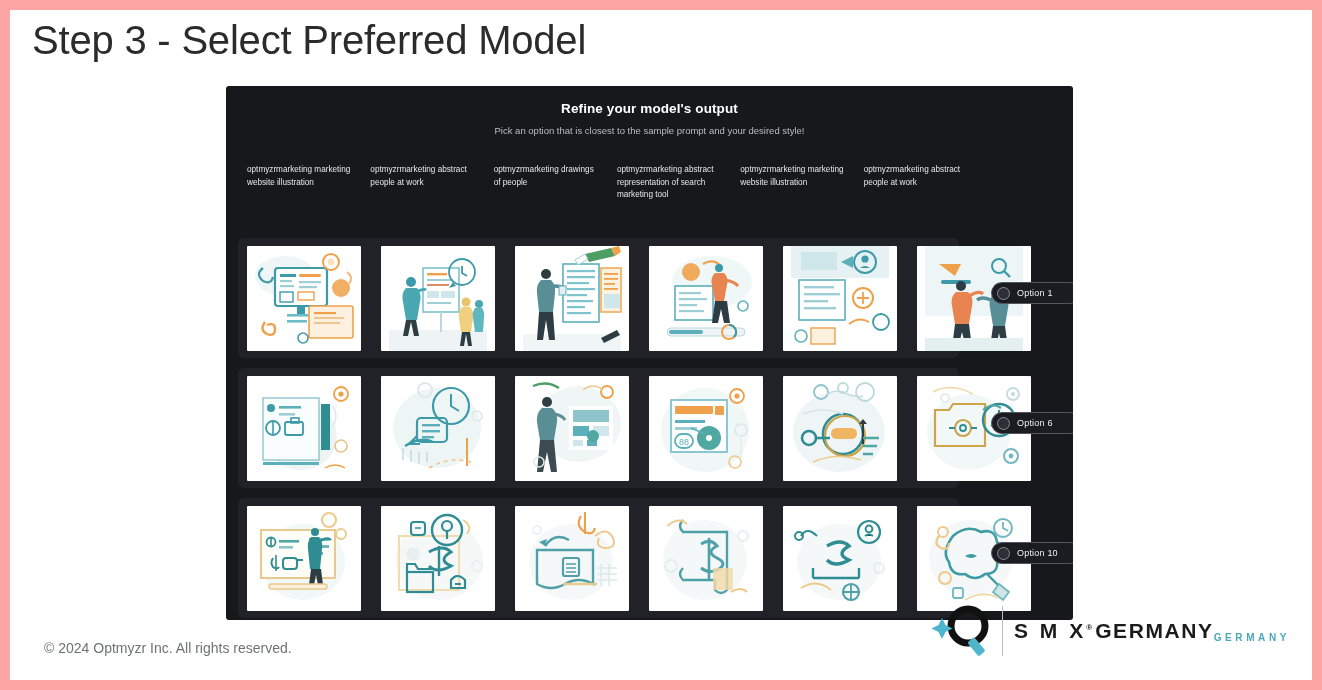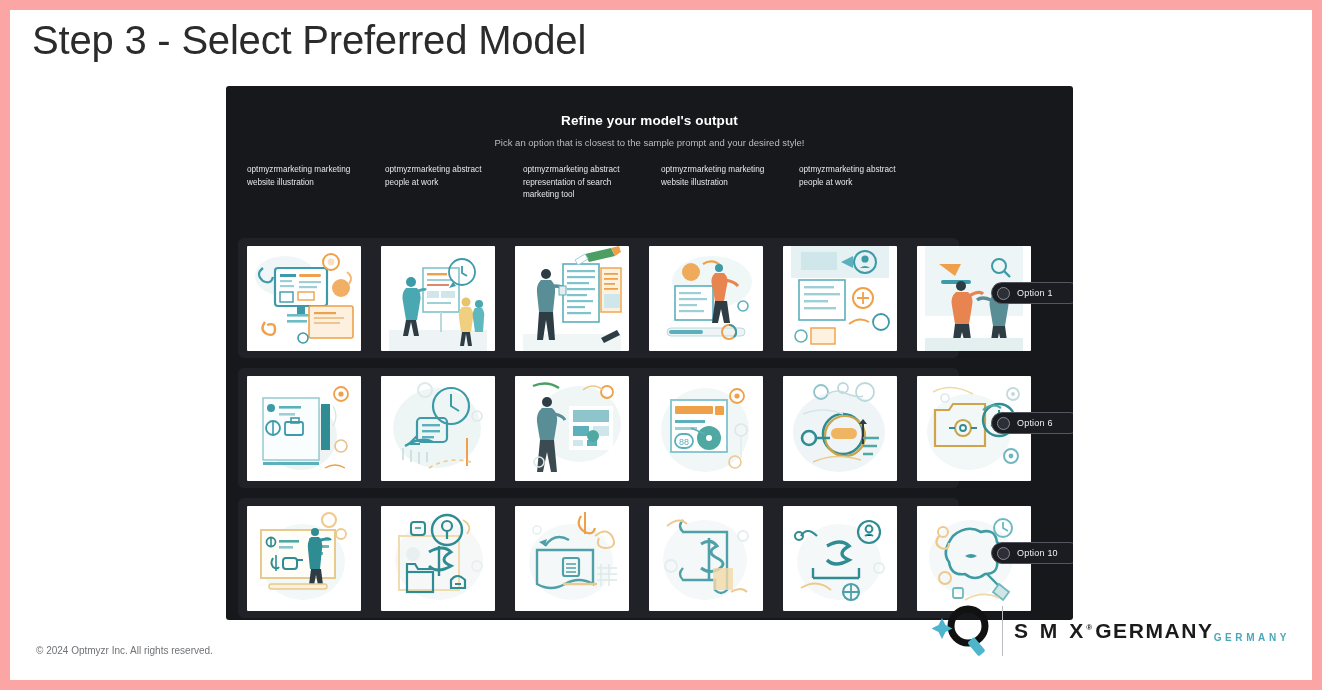--- a/index.html
+++ b/index.html
@@ -42,21 +42,21 @@
     left: 216px;
     top: 76px;
     width: 847px;
     height: 534px;
     background: #17181c;
     border-radius: 3px;
     overflow: hidden;
   }
 
   .panel-header {
-    padding-top: 27px;
+    padding-top: 15px;
     text-align: center;
   }
   .panel-title {
     font-size: 13.5px;
     font-weight: bold;
     color: #ffffff;
     letter-spacing: 0.1px;
   }
   .panel-subtitle {
     margin-top: 9px;
@@ -152,23 +152,23 @@
     margin-left: 7px;
     font-size: 9px;
     color: #f0f1f3;
     font-weight: 500;
     letter-spacing: 0.2px;
   }
 
   
   .copyright {
     position: absolute;
-    left: 26px;
+    left: 34px;
     bottom: 24px;
-    font-size: 10px;
+    font-size: 14px;
     color: #6f7276;
   }
 
   
   .smx-logo {
     position: absolute;
     right: 22px;
     bottom: 16px;
     display: flex;
     align-items: center;
@@ -215,20 +215,21 @@
   <div class="app-panel">
 
     <div class="panel-header">
       <div class="panel-title">Refine your model's output</div>
       <div class="panel-subtitle">Pick an option that is closest to the sample prompt and your desired style!</div>
     </div>
 
     <div class="captions">
       <div class="caption-cell">optmyzrmarketing marketing website illustration</div>
       <div class="caption-cell">optmyzrmarketing abstract people at work</div>
+      <div class="caption-cell">optmyzrmarketing drawings of people</div>
       <div class="caption-cell">optmyzrmarketing abstract representation of search marketing tool</div>
       <div class="caption-cell">optmyzrmarketing marketing website illustration</div>
       <div class="caption-cell">optmyzrmarketing abstract people at work</div>
     </div>
 
     <div class="rows">
 
       <div class="grid-row">
         <div class="row-strip wide">
 

